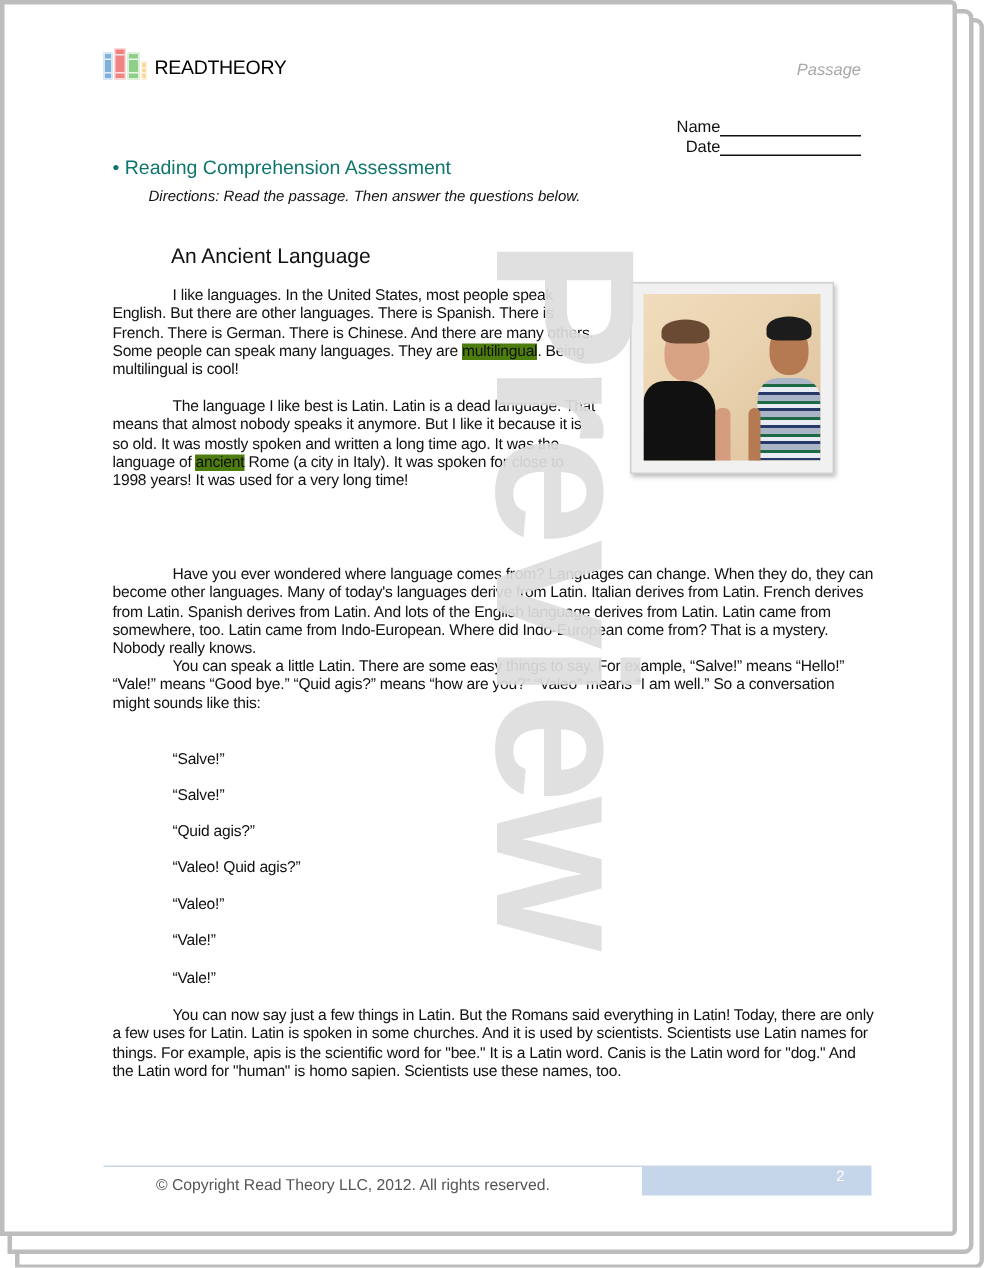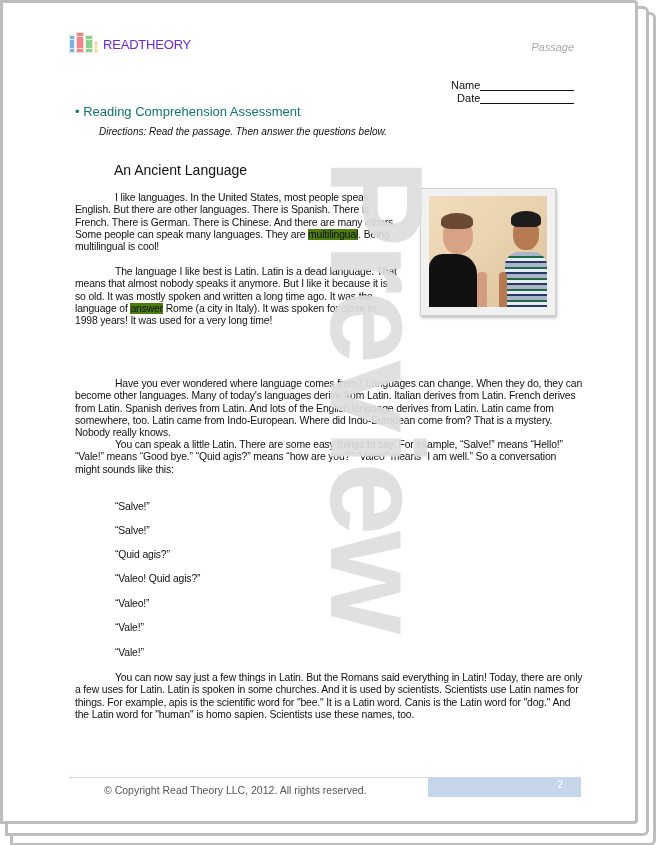--- a/index.html
+++ b/index.html
@@ -21,21 +21,21 @@
 
   
   .logo { position:absolute; left:69px; top:33px; height:20px; display:flex; align-items:flex-end; gap:1px; }
   .book { display:inline-block; position:relative; border:1px solid rgba(255,255,255,0.7); box-sizing:border-box; }
   .book.b1 { width:6px; height:18px; background:#7fb1de; }
   .book.b2 { width:8px; height:21px; background:#f28383; }
   .book.b3 { width:8px; height:18px; background:#8fcf8a; }
   .book.b4 { width:4px; height:12px; background:#f7d58a; }
   .book::before, .book::after { content:""; position:absolute; left:0; right:0; height:1px; background:rgba(255,255,255,0.8); }
   .book::before { top:3px; } .book::after { bottom:3px; }
-  .logo-text { font-size:13px; color:#6d28d9; margin-left:4px; margin-bottom:1px; letter-spacing:-0.2px; }
+  .logo-text { font-size:13px; color:#000000; margin-left:4px; margin-bottom:1px; letter-spacing:-0.2px; }
 
   .passage-label { position:absolute; right:82px; top:41px; font-size:11px; font-style:italic; color:#a8a8a8; }
 
   .namedate { position:absolute; left:451px; top:79px; font-size:11px; color:#111; line-height:13px; }
   .namedate .row { display:flex; justify-content:flex-end; }
   .namedate .line { display:inline-block; width:94px; border-bottom:1px solid #111; height:11px; }
 
   .assess { position:absolute; left:75px; top:104px; font-size:13px; color:#0f766e; }
   .directions { position:absolute; left:75px; top:126px; font-size:10px; color:#111; font-style:italic; }
   .directions b { font-weight:normal;margin-left:24px; }
@@ -112,21 +112,21 @@
     <b>Directions:</b><span> Read the passage. Then answer the questions below.</span>
   </div>
 
   <div class="title">An Ancient Language</div>
 
   <div class="body-text" style="top:192px; width:322px;">
     <p><span>I like languages. In the United States, most people speak English. But there are other languages. There is Spanish. There is French. There is German. There is Chinese. And there are many others. Some people can speak many languages. They are </span><span class="hl">multilingual</span><span>. Being multilingual is cool!</span></p>
   </div>
 
   <div class="body-text" style="top:266px; width:322px;">
-    <p><span>The language I like best is Latin. Latin is a dead language. That means that almost nobody speaks it anymore. But I like it because it is so old. It was mostly spoken and written a long time ago. It was the language of </span><span class="hl">answer</span><span> Rome (a city in Italy). It was spoken for close to 1998 years! It was used for a very long time!</span></p>
+    <p><span>The language I like best is Latin. Latin is a dead language. That means that almost nobody speaks it anymore. But I like it because it is so old. It was mostly spoken and written a long time ago. It was the language of </span><span class="hl">ancient</span><span> Rome (a city in Italy). It was spoken for close to 1998 years! It was used for a very long time!</span></p>
   </div>
 
   <div class="photo-frame">
     <div class="photo" title="Two men talking and smiling in front of a stone wall">
       <div class="person p1-body"></div>
       <div class="person p1-arm"></div>
       <div class="person p1-head"></div>
       <div class="person p1-hair"></div>
       <div class="person p2-body"></div>
       <div class="person p2-arm"></div>

